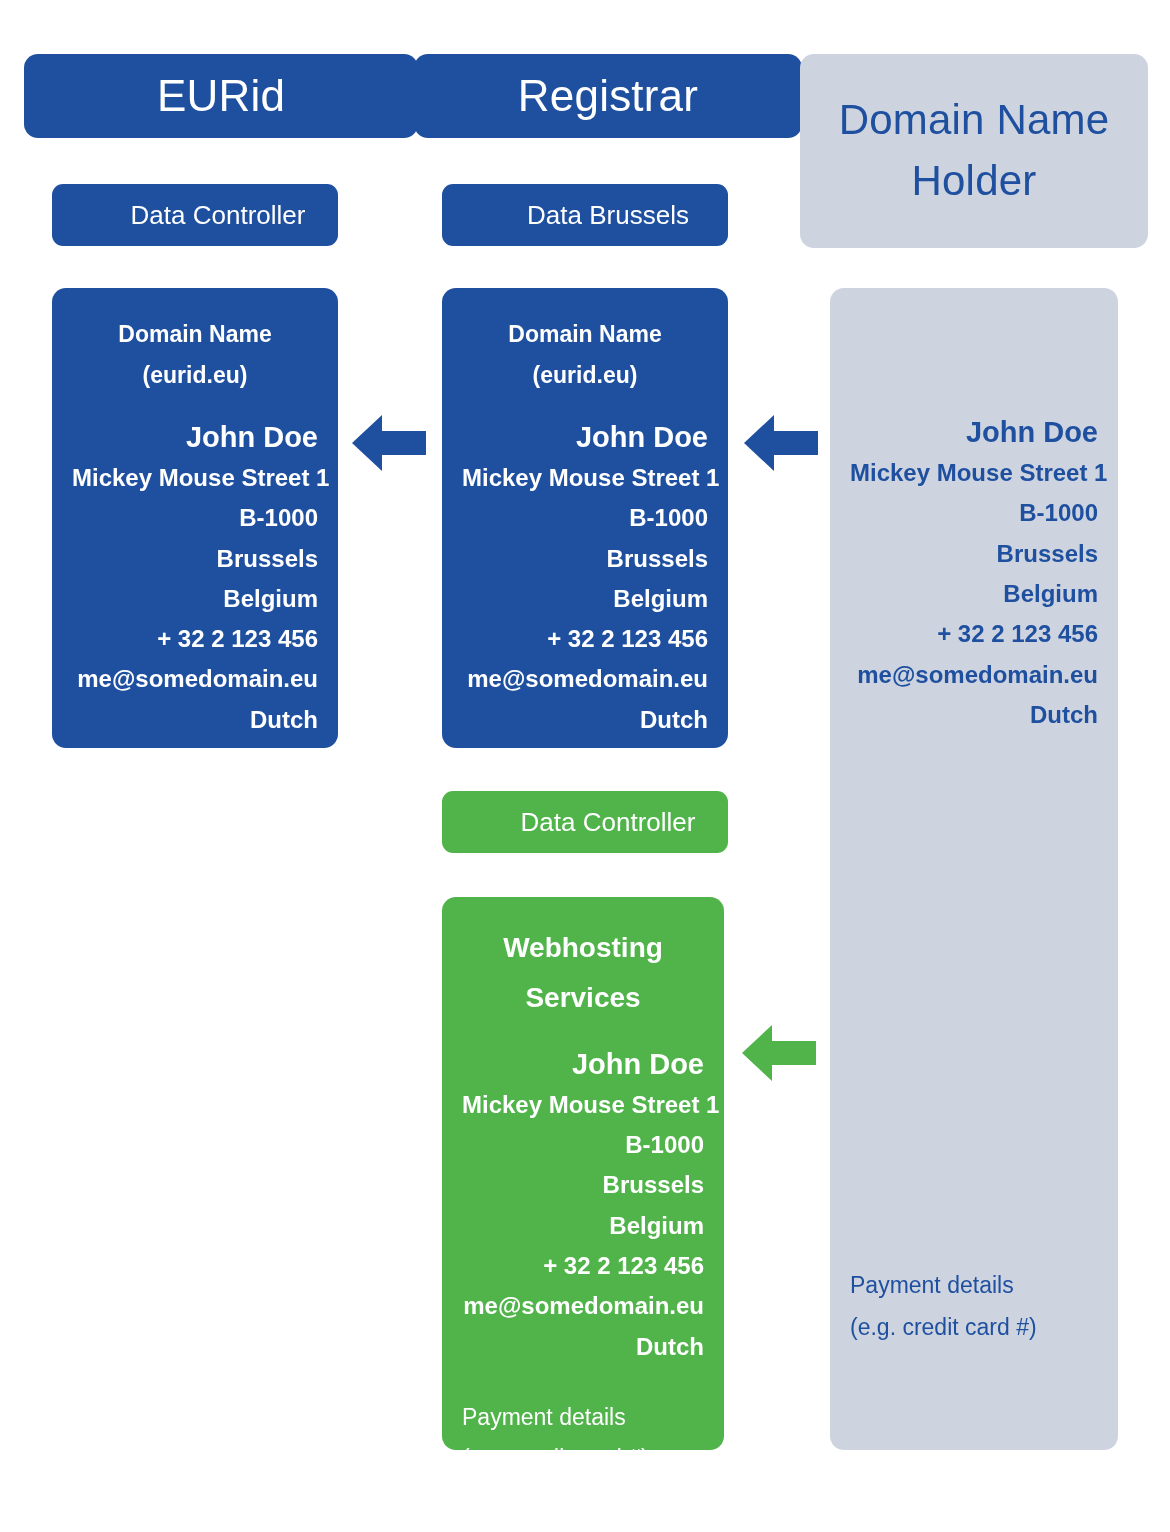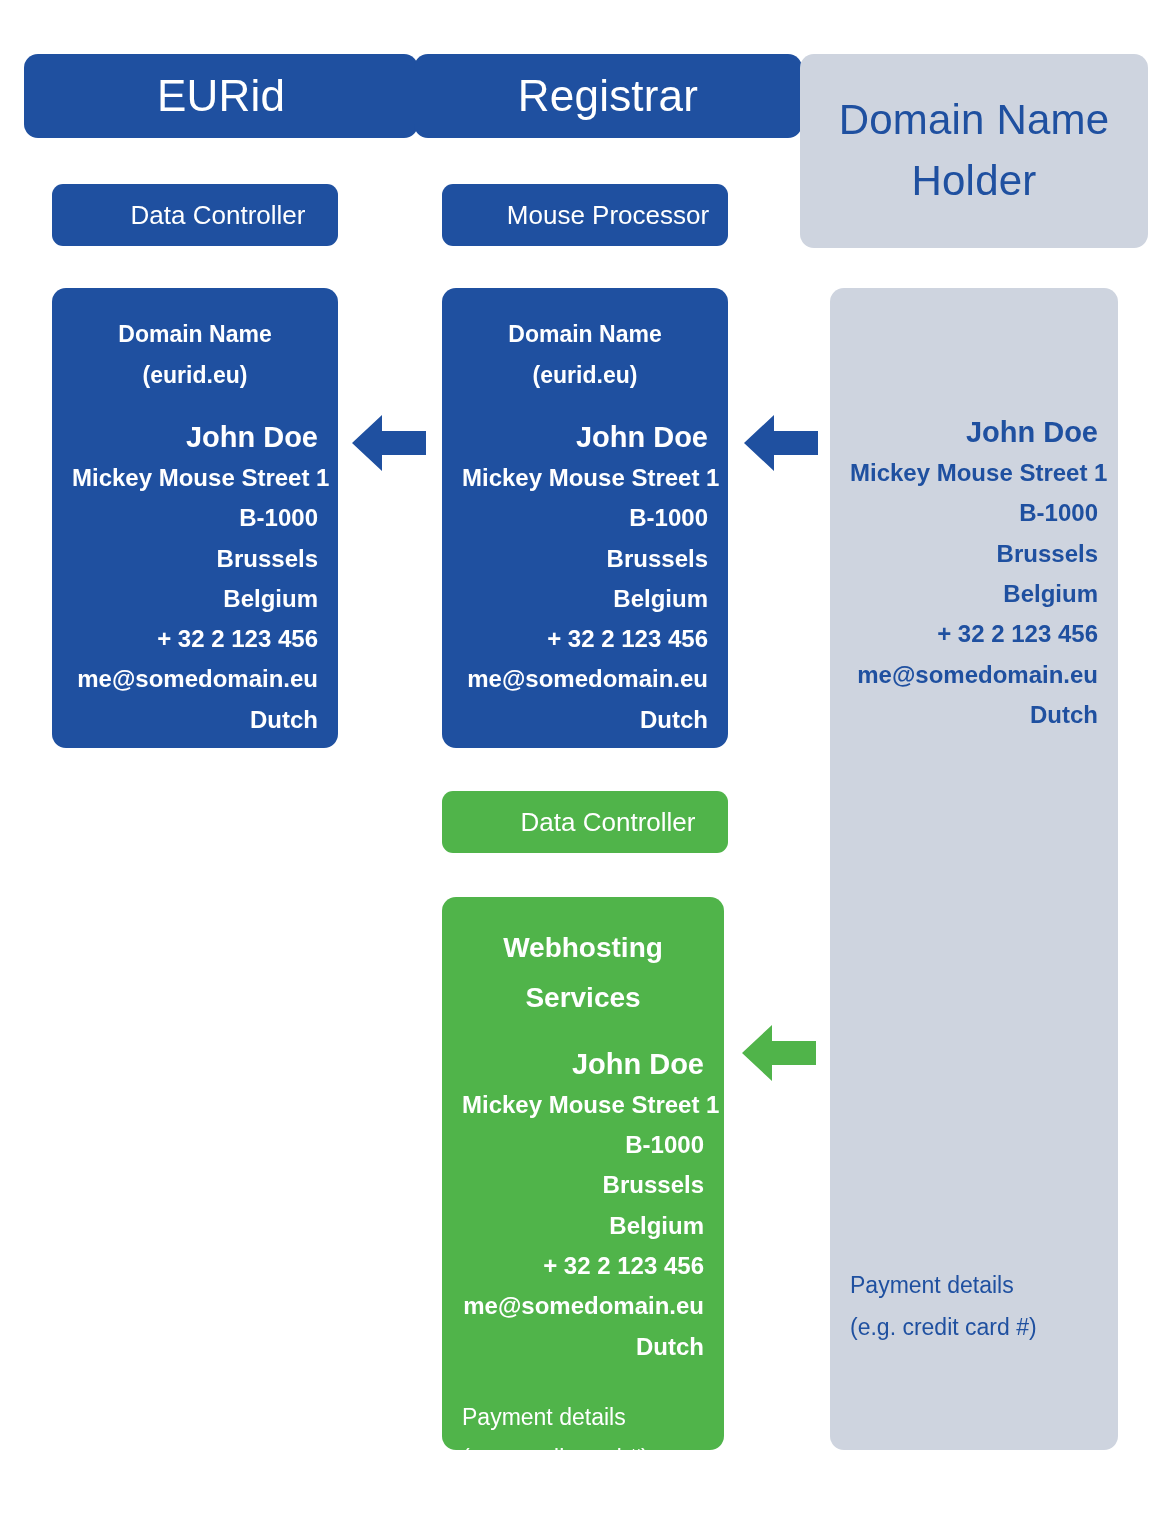--- a/index.html
+++ b/index.html
@@ -145,21 +145,21 @@
       <div class="line">me@somedomain.eu</div>
       <div class="line">Dutch</div>
     </div>
   </div>
 
   <div class="title-box" id="registrar-title">
     <span>Registrar</span>
   </div>
 
   <div class="role-box" id="registrar-role">
-    <span>Mouse Processor</span>
+    <span>Data Brussels</span>
   </div>
 
   <div class="data-card blue" id="registrar-card">
     <div class="card-heading">
       <div>Domain Name</div>
       <div>(eurid.eu)</div>
     </div>
     <div class="detail-list">
       <div class="line name">John Doe</div>
       <div class="line">Mickey Mouse Street 1</div>

